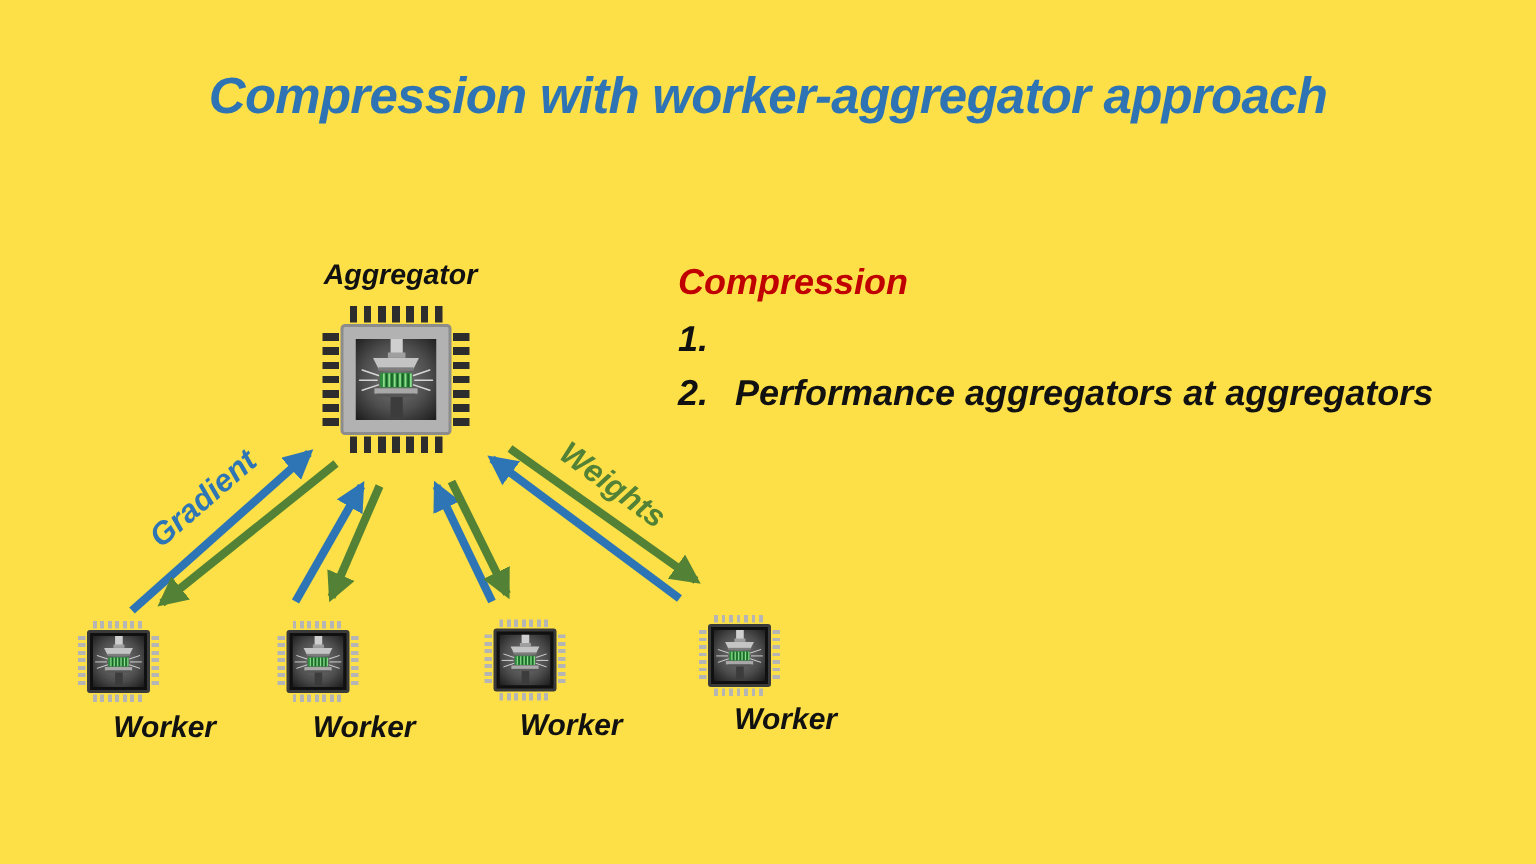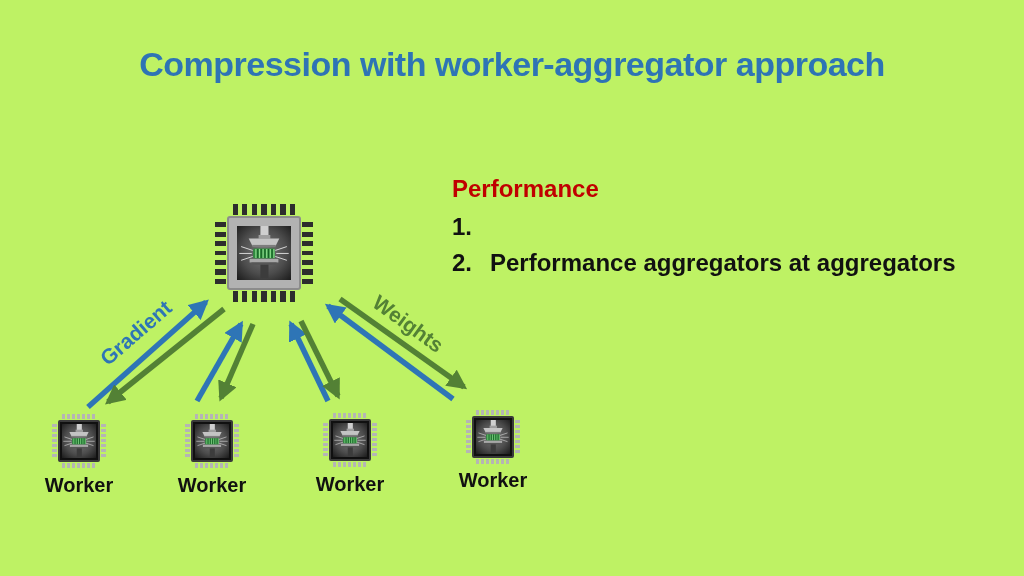--- a/index.html
+++ b/index.html
@@ -1,18 +1,18 @@
 <!DOCTYPE html>
 <html><head>
 <meta charset="utf-8">
 <style>
   * { margin:0; padding:0; box-sizing:border-box; }
   html, body { width:1024px; height:576px; }
   body { font-family:"Liberation Sans", sans-serif; background:#ffffff; }
-  .slide { position:relative; width:1024px; height:576px; background:#bef264; overflow:hidden; }
+  .slide { position:relative; width:1024px; height:576px; background:#fde047; overflow:hidden;font-style:italic; }
 
   .title {
     position:absolute; top:44px; left:0; width:1024px;
     text-align:center; font-size:34px; font-weight:700;
     letter-spacing:-0.5px; color:#2E74B5; line-height:40px;
   }
 
   .agg-label {
     position:absolute; top:173px; left:192px; width:150px;
     text-align:center; font-size:19px; font-weight:700; color:#111111;
@@ -55,21 +55,21 @@
   .chip--sm .pin-row--top { top:0; }
   .chip--sm .pin-row--bottom { bottom:0; }
   .chip--sm .pin-col {
     position:absolute; top:10px; height:34px; width:5px;
     background:repeating-linear-gradient(to bottom, #b5b5b5 0 2.6px, transparent 2.6px 5px);
   }
   .chip--sm .pin-col--left { left:0; }
   .chip--sm .pin-col--right { right:0; }
 
   .worker-label {
-    position:absolute; width:130px; text-align:center;
+    position:absolute; width:130px; text-align:right;
     font-size:20px; font-weight:700; color:#111111;
   }
 
   
   .arrows { position:absolute; left:0; top:0; pointer-events:none; }
   .edge-label {
     position:absolute; font-weight:700; font-size:21px; white-space:nowrap;
   }
   .edge-label--gradient {
     left:136px; top:333px; color:#2E75B6;
@@ -155,20 +155,21 @@
       <line x1="328" y1="401" x2="291" y2="324" stroke="#2E75B6" marker-end="url(#ab)"></line>
       <line x1="301" y1="321" x2="338" y2="396" stroke="#538135" marker-end="url(#ag)"></line>
       <line x1="453" y1="399" x2="328" y2="306" stroke="#2E75B6" marker-end="url(#ab)"></line>
       <line x1="340" y1="299" x2="464" y2="387" stroke="#538135" marker-end="url(#ag)"></line>
     </g>
   </svg>
 
   <div class="edge-label edge-label--gradient">Gradient</div>
   <div class="edge-label edge-label--weights">Weights</div>
 
+  <div class="agg-label">Aggregator</div>
 
   <div class="chip chip--lg" style="left:214px; top:203px;">
     <div class="pin-row pin-row--top"></div>
     <div class="pin-row pin-row--bottom"></div>
     <div class="pin-col pin-col--left"></div>
     <div class="pin-col pin-col--right"></div>
     <div class="chip-body">
       <svg class="chip-screen" viewBox="0 0 60 60">
           <use href="#press-art"></use>
         </svg>
@@ -219,21 +220,21 @@
         </svg>
     </div>
   </div>
 
   <div class="worker-label" style="left:14px;  top:474px;">Worker</div>
   <div class="worker-label" style="left:147px; top:474px;">Worker</div>
   <div class="worker-label" style="left:285px; top:473px;">Worker</div>
   <div class="worker-label" style="left:428px; top:469px;">Worker</div>
 
   <div class="limitations">
-    <div class="lim-heading">Performance</div>
+    <div class="lim-heading">Compression</div>
     <div class="lim-item">
       <span class="lim-num">1.</span>
     </div>
     <div class="lim-item">
       <span class="lim-num">2.</span>
       <span class="lim-text">Performance aggregators at aggregators</span>
     </div>
   </div>
 
 </div>

